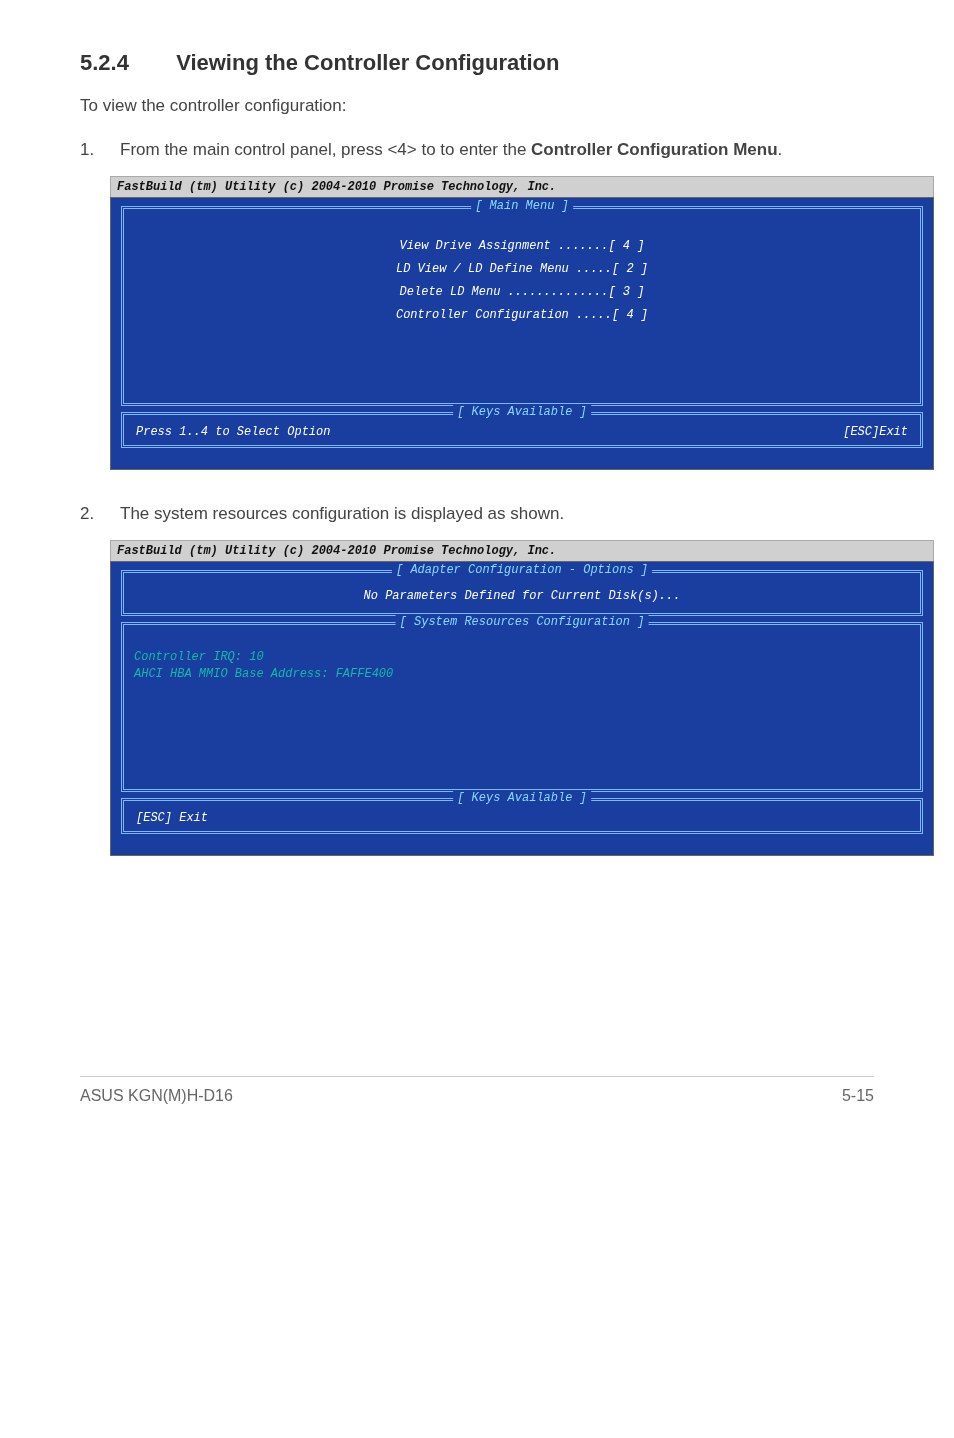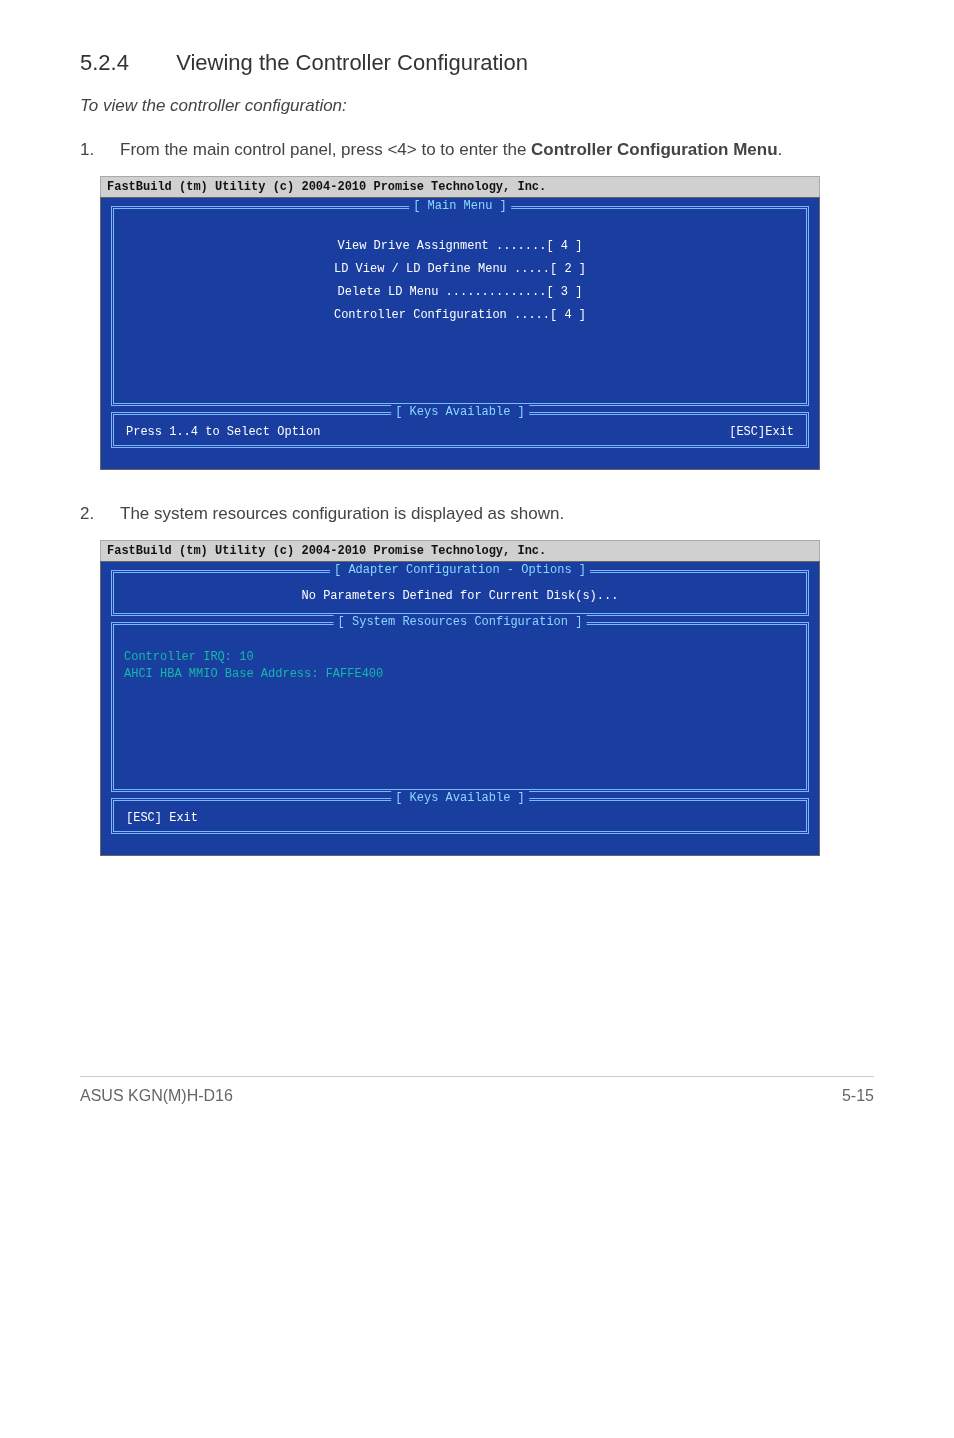--- a/index.html
+++ b/index.html
@@ -7,44 +7,44 @@
     width: 954px;
     height: 1438px;
     background: #fff;
     font-family: Arial, Helvetica, sans-serif;
     color: #333;
     padding: 50px 80px 30px 80px;
     position: relative;
   }
   .section-heading {
     font-size: 22px;
-    font-weight: normal;
+    font-weight: bold;
     color: #333;
     margin-bottom: 18px;
   }
   .section-heading .num { display:inline-block; width:90px; }
   .body-text {
     font-size: 17px;
     color: #444;
     margin-bottom: 20px;
     line-height: 1.4;
-    font-style: italic;
   }
   .step {
     display: flex;
     font-size: 17px;
     color: #444;
     margin-bottom: 14px;
     line-height: 1.45;
   }
   .step-num { width: 40px; flex: 0 0 40px; }
   .step-body { flex: 1; }
   .console-outer {
-    margin: 10px 0 32px 20px;
-    width: 720px;
+    margin: 10px 0 32px 30px;
+    width: 824px;
+    font-style: italic;
   }
   .console-header {
     background: #d0d0d0;
     font-family: "Courier New", monospace;
     font-size: 12px;
     font-weight: bold;
     color: #111;
     padding: 3px 6px;
     border: 1px solid #aaa;
     border-bottom: none;

